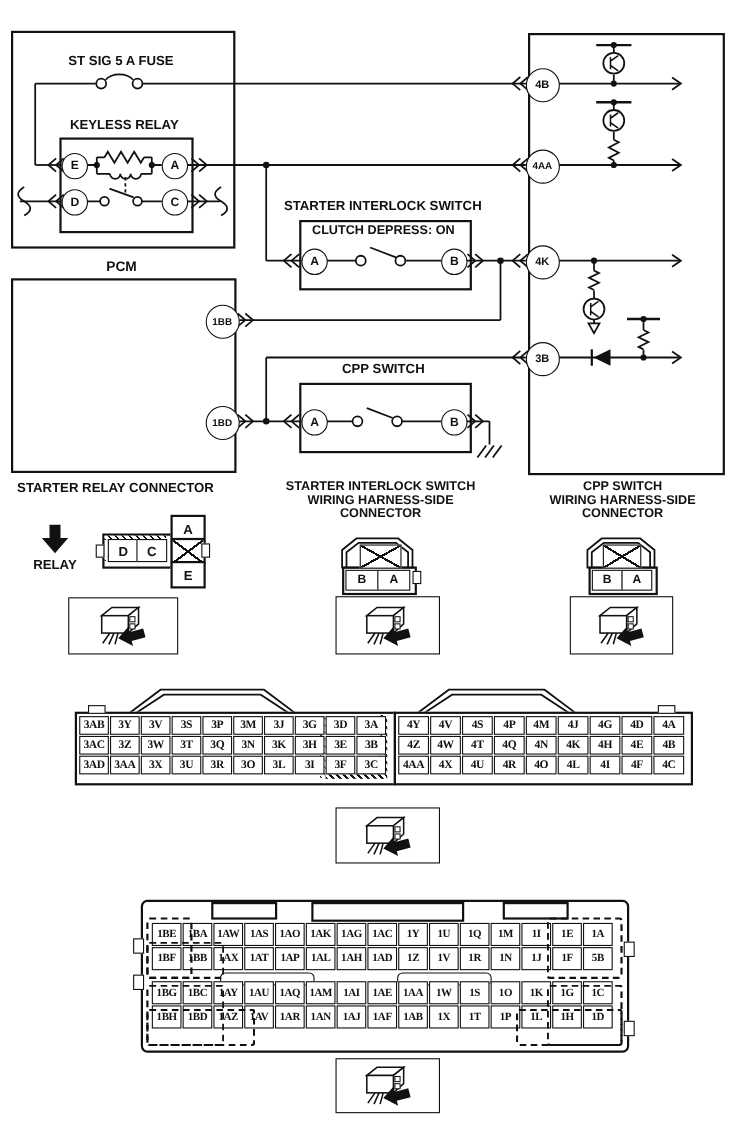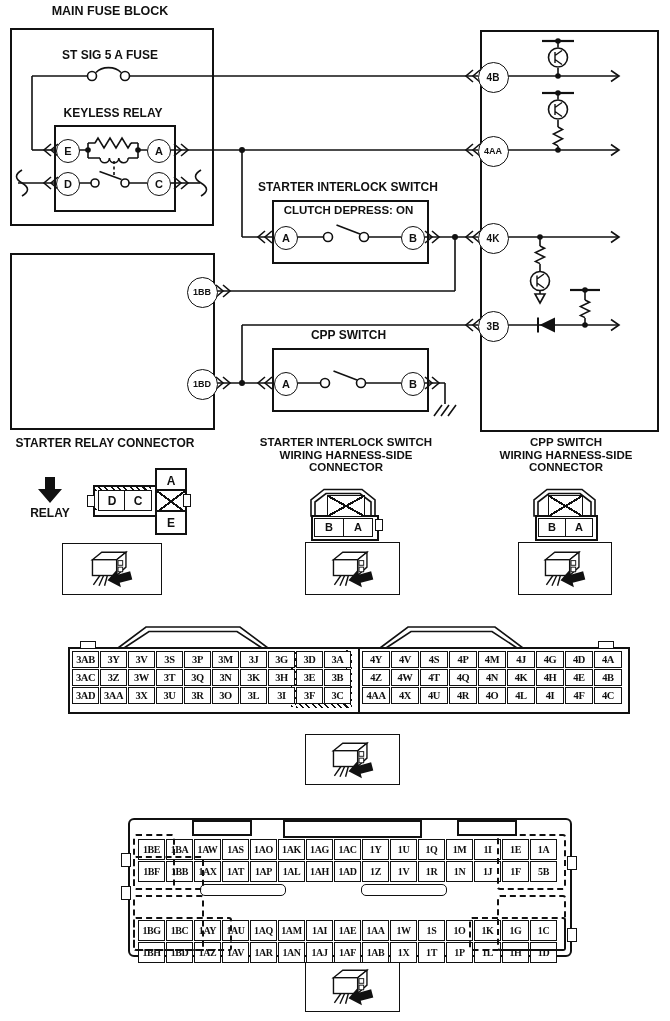--- a/index.html
+++ b/index.html
@@ -152,23 +152,23 @@
     </g>
   </svg>
 
   <div class="box" style="left:10px;top:28px;width:200px;height:194px;"></div>
   <div class="box" style="left:54px;top:125px;width:118px;height:83px;"></div>
   <div class="box" style="left:10px;top:253px;width:201px;height:173px;"></div>
   <div class="box" style="left:480px;top:30px;width:175px;height:398px;"></div>
   <div class="box" style="left:272px;top:200px;width:153px;height:60px;"></div>
   <div class="box" style="left:272px;top:348px;width:153px;height:60px;"></div>
 
-  <div class="lbl" style="left:10px;top:5px;width:200px;font-size:12.5px;">MAIN FUSE BLOCK</div>
   <div class="lbl" style="left:40px;top:49px;width:140px;font-size:12px;">ST SIG 5 A FUSE</div>
   <div class="lbl" style="left:54px;top:107px;width:118px;font-size:12px;">KEYLESS RELAY</div>
+  <div class="lbl" style="left:10px;top:236px;width:201px;font-size:12.5px;">PCM</div>
   <div class="lbl" style="left:250px;top:181px;width:196px;font-size:12px;">STARTER INTERLOCK SWITCH</div>
   <div class="lbl" style="left:272px;top:204px;width:153px;font-size:11.5px;">CLUTCH DEPRESS: ON</div>
   <div class="lbl" style="left:272px;top:329px;width:153px;font-size:12px;">CPP SWITCH</div>
 
   <div class="circ" style="left:56px;top:139px;width:22px;height:22px;font-size:11px;">E</div>
   <div class="circ" style="left:147px;top:139px;width:22px;height:22px;font-size:11px;">A</div>
   <div class="circ" style="left:56px;top:172px;width:22px;height:22px;font-size:11px;">D</div>
   <div class="circ" style="left:147px;top:172px;width:22px;height:22px;font-size:11px;">C</div>
   <div class="circ" style="left:274px;top:226px;width:22px;height:22px;font-size:11px;">A</div>
   <div class="circ" style="left:401px;top:226px;width:22px;height:22px;font-size:11px;">B</div>
@@ -385,21 +385,21 @@
       <div class="cell">1Z</div>
       <div class="cell">1V</div>
       <div class="cell">1R</div>
       <div class="cell">1N</div>
       <div class="cell">1J</div>
       <div class="cell">1F</div>
       <div class="cell">5B</div>
     </div>
   <div class="slot" style="left:200px;top:884px;width:84px;height:10px;"></div>
   <div class="slot" style="left:361px;top:884px;width:84px;height:10px;"></div>
-  <div class="grid pgrid" style="left:138px;top:920px;grid-template-columns:repeat(15,27px);grid-auto-rows:21px;">
+  <div class="grid pgrid" style="left:138px;top:892px;grid-template-columns:repeat(15,27px);grid-auto-rows:21px;">
       <div class="cell">1BG</div>
       <div class="cell">1BC</div>
       <div class="cell">1AY</div>
       <div class="cell">1AU</div>
       <div class="cell">1AQ</div>
       <div class="cell">1AM</div>
       <div class="cell">1AI</div>
       <div class="cell">1AE</div>
       <div class="cell">1AA</div>
       <div class="cell">1W</div>

